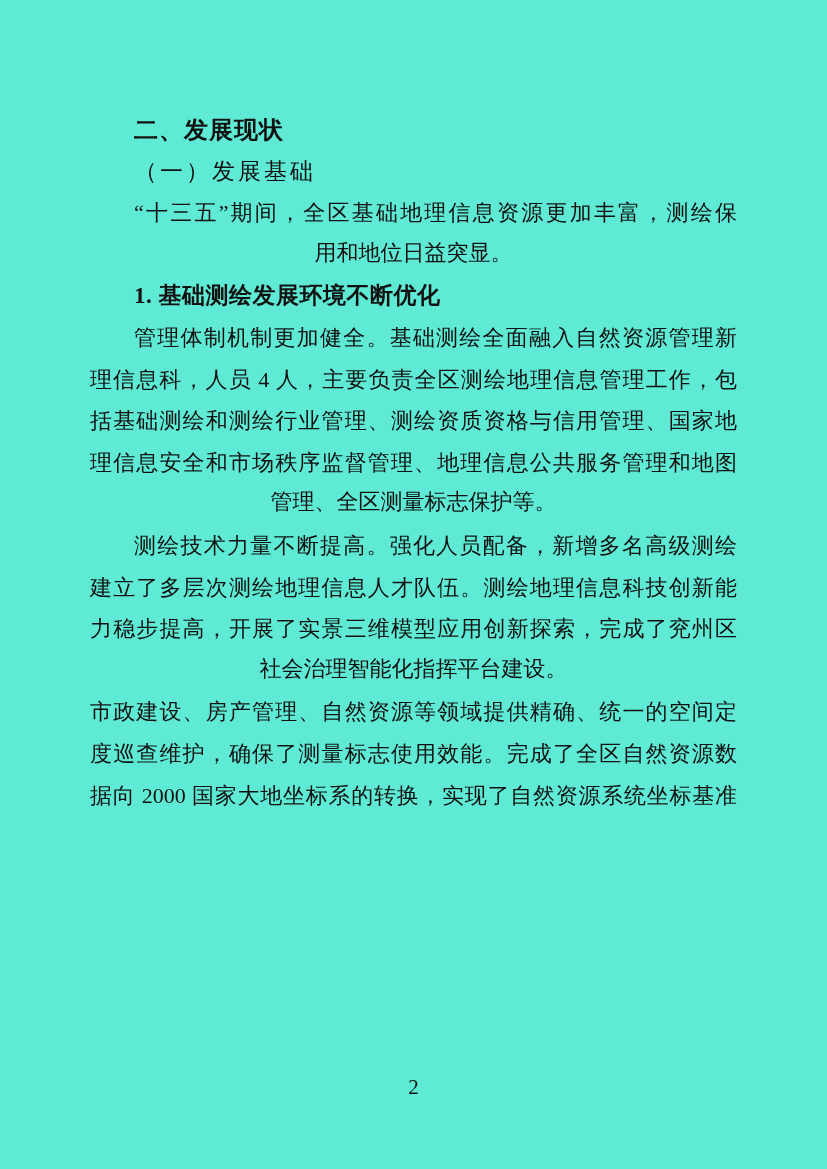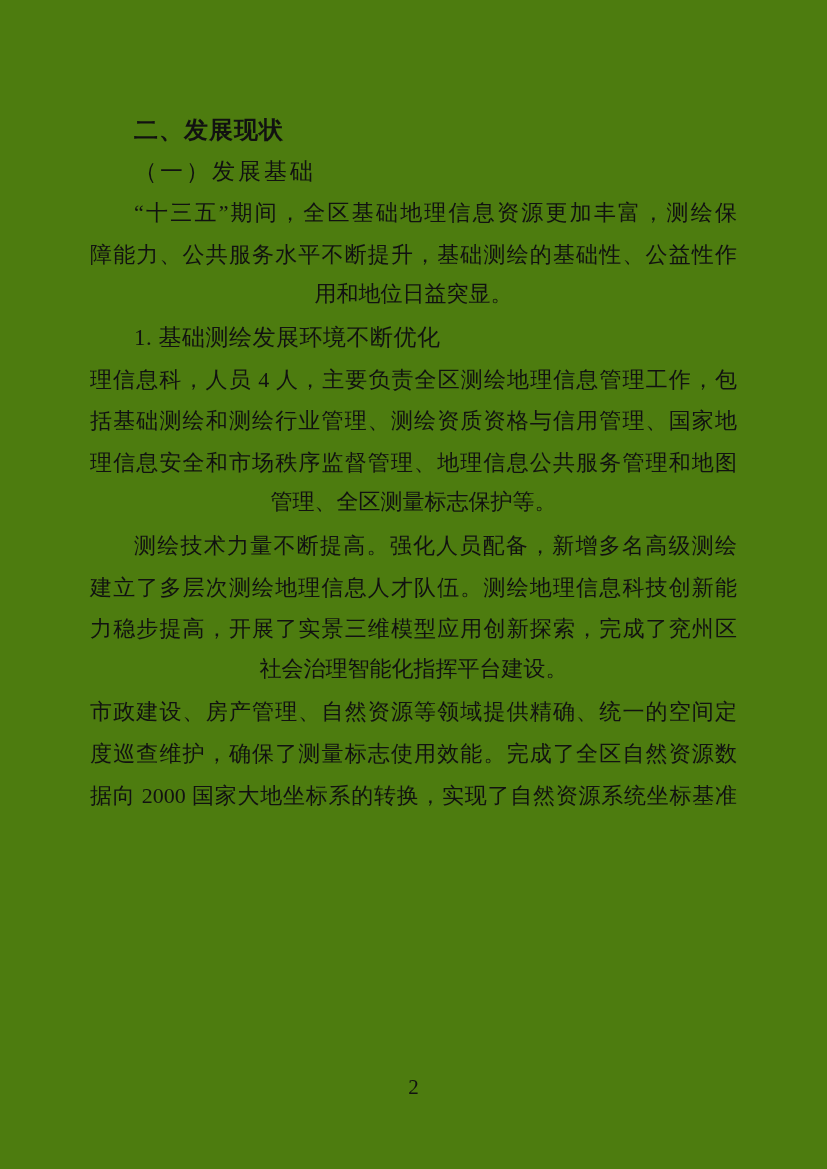--- a/index.html
+++ b/index.html
@@ -2,21 +2,21 @@
 <html><head>
 <meta charset="utf-8">
 <style>
   * { margin: 0; padding: 0; box-sizing: border-box; }
   html, body { background: #e8e8e8; }
   .page {
     position: relative;
     width: 827px;
     height: 1169px;
     margin: 0 auto;
-    background: #4d7c0f;
+    background: #5eead4;
     color: #111111;
     font-family: "Liberation Serif", "DejaVu Serif", serif;
     overflow: hidden;
   }
   .text-column {
     position: absolute;
     left: 90px;
     top: 109px;
     width: 647px;
   }
@@ -41,21 +41,21 @@
     font-size: 24px;
     text-indent: 44px;
     letter-spacing: 1px;
   }
   .h2 {
     font-size: 23px;
     text-indent: 44px;
     letter-spacing: 3px;
   }
   .hn {
-    font-weight: normal;
+    font-weight: bold;
     font-size: 23px;
     text-indent: 44px;
     letter-spacing: 0.5px;
   }
   .tight { letter-spacing: -0.6px; }
   .footer {
     position: absolute;
     left: 0;
     top: 1072px;
     width: 100%;
@@ -67,23 +67,23 @@
   }
 </style>
 </head>
 <body>
 
 <div class="page">
   <div class="text-column">
     <div class="line h1">二、发展现状</div>
     <div class="line h2">（一）发展基础</div>
     <div class="line jfull first">“十三五”期间，全区基础地理信息资源更加丰富，测绘保</div>
-    <div class="line jfull">障能力、公共服务水平不断提升，基础测绘的基础性、公益性作</div>
     <div class="line end">用和地位日益突显。</div>
     <div class="line hn">1. 基础测绘发展环境不断优化</div>
+    <div class="line jfull first">管理体制机制更加健全。基础测绘全面融入自然资源管理新</div>
     <div class="line jfull">理信息科，人员 4 人，主要负责全区测绘地理信息管理工作，包</div>
     <div class="line jfull">括基础测绘和测绘行业管理、测绘资质资格与信用管理、国家地</div>
     <div class="line jfull">理信息安全和市场秩序监督管理、地理信息公共服务管理和地图</div>
     <div class="line end">管理、全区测量标志保护等。</div>
     <div class="line jfull first">测绘技术力量不断提高。强化人员配备，新增多名高级测绘</div>
     <div class="line jfull">建立了多层次测绘地理信息人才队伍。测绘地理信息科技创新能</div>
     <div class="line jfull">力稳步提高，开展了实景三维模型应用创新探索，完成了兖州区</div>
     <div class="line end">社会治理智能化指挥平台建设。</div>
     <div class="line jfull">市政建设、房产管理、自然资源等领域提供精确、统一的空间定</div>
     <div class="line jfull">度巡查维护，确保了测量标志使用效能。完成了全区自然资源数</div>

